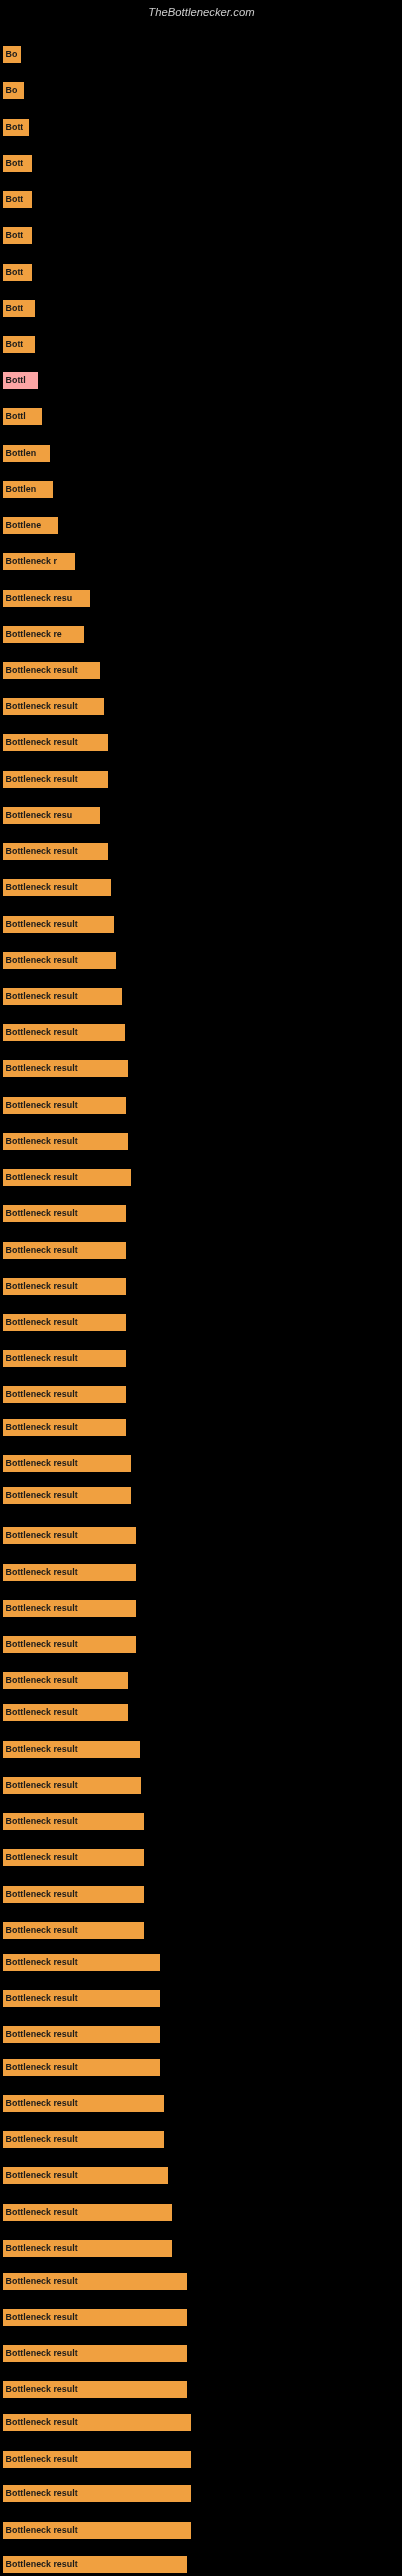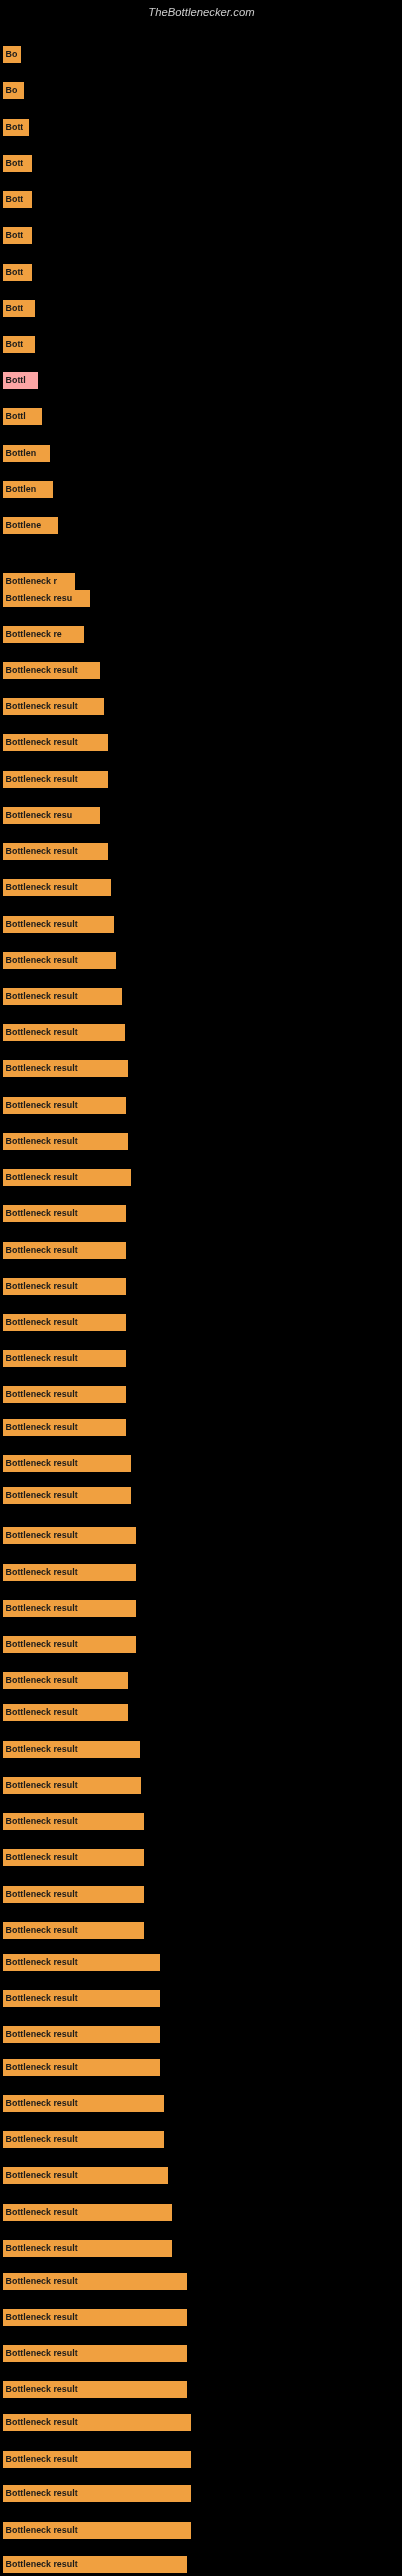--- a/index.html
+++ b/index.html
@@ -91,21 +91,21 @@
     <div style="position: absolute; top: 459px; left: 3.2px; display: flex; align-items: center;">
       <div style="background-color: rgb(240, 160, 64); height: 17.7px; width: 50px; display: flex; align-items: center; padding-left: 2.4px; overflow: hidden;">
         <span style="color: rgb(26, 26, 26); font-size: 8.9px; font-weight: bold; white-space: nowrap; overflow: hidden;">Bottlen</span>
       </div>
     </div>
     <div style="position: absolute; top: 495px; left: 3.2px; display: flex; align-items: center;">
       <div style="background-color: rgb(240, 160, 64); height: 17.7px; width: 55px; display: flex; align-items: center; padding-left: 2.4px; overflow: hidden;">
         <span style="color: rgb(26, 26, 26); font-size: 8.9px; font-weight: bold; white-space: nowrap; overflow: hidden;">Bottlene</span>
       </div>
     </div>
-    <div style="position: absolute; top: 531px; left: 3.2px; display: flex; align-items: flex-start; margin-top: 20px;">
+    <div style="position: absolute; top: 531px; left: 3.2px; display: flex; align-items: flex-start;">
       <div style="background-color: rgb(240, 160, 64); height: 17.7px; width: 72px; display: flex; align-items: center; padding-left: 2.4px; overflow: hidden;">
         <span style="color: rgb(26, 26, 26); font-size: 8.9px; font-weight: bold; white-space: nowrap; overflow: hidden;">Bottleneck r</span>
       </div>
     </div>
     <div style="position: absolute; top: 568px; left: 3.2px; display: flex; align-items: center;">
       <div style="background-color: rgb(240, 160, 64); height: 17.7px; width: 87px; display: flex; align-items: center; padding-left: 2.4px; overflow: hidden;">
         <span style="color: rgb(26, 26, 26); font-size: 8.9px; font-weight: bold; white-space: nowrap; overflow: hidden;">Bottleneck resu</span>
       </div>
     </div>
     <div style="position: absolute; top: 604px; left: 3.2px; display: flex; align-items: center;">

